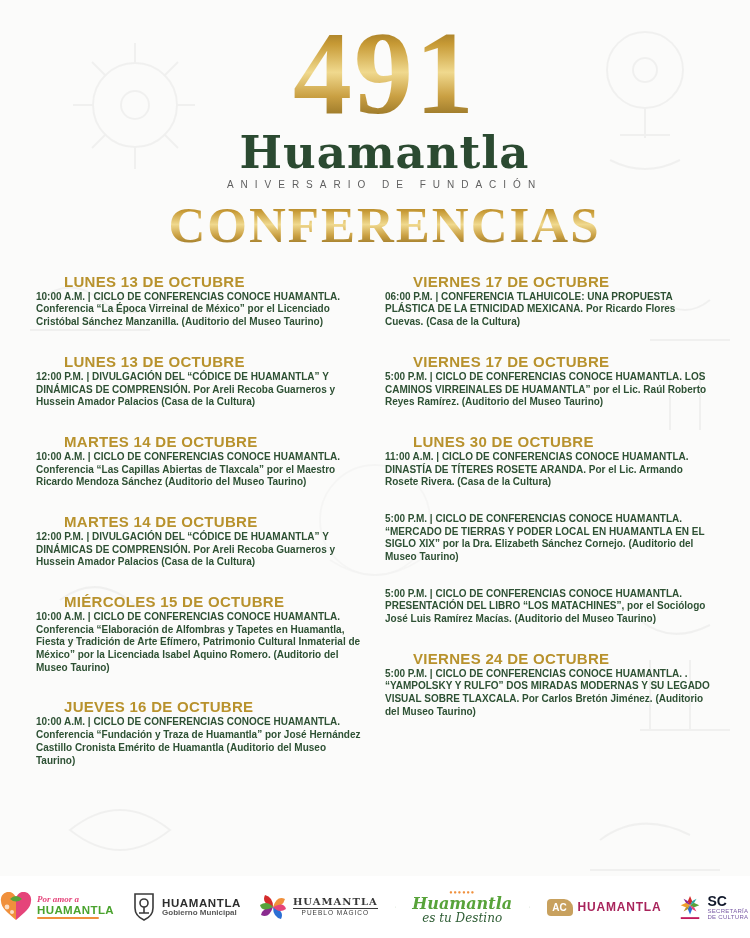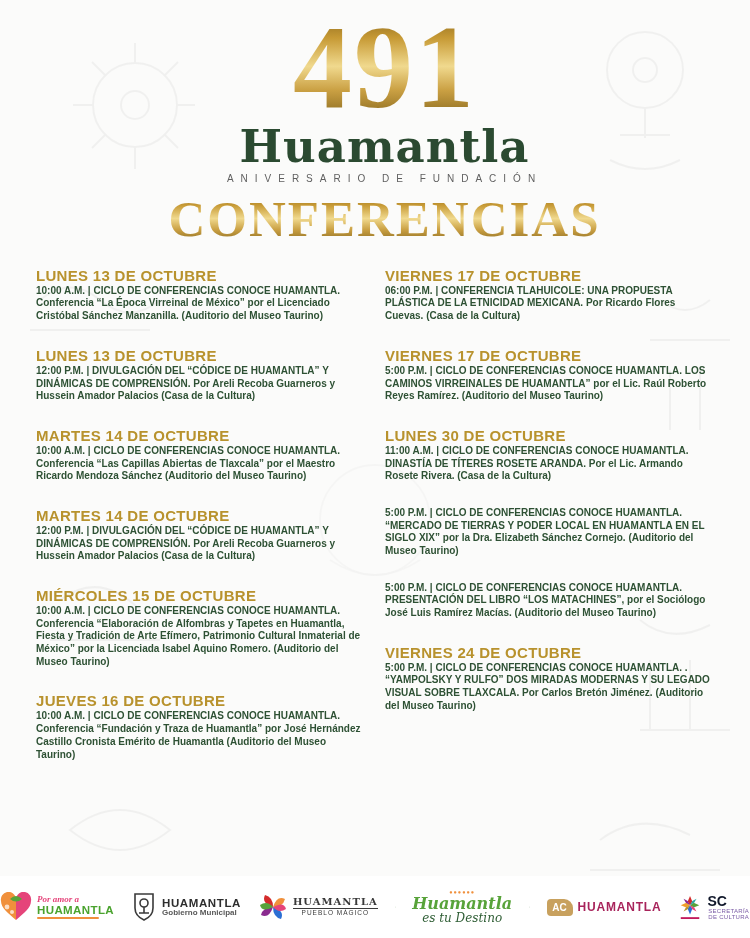--- a/index.html
+++ b/index.html
@@ -7,45 +7,44 @@
   body {
     font-family:"Liberation Sans", sans-serif;
     background:#fbfbfa;
     position:relative;
     overflow:hidden;
   }
   .bg-doodles { position:absolute; inset:0; opacity:.06; pointer-events:none; }
   .poster { position:relative; width:750px; height:938px; z-index:1; }
 
   
-  .header { text-align:center; padding-top:14px;margin-left:19px; }
+  .header { text-align:center; padding-top:20px;margin-left:19px; }
   .gold-text {
     font-family:"Liberation Serif", serif; font-weight:bold;
     background:linear-gradient(180deg,#8a671c 0%, #c79a35 22%, #f0d98e 48%, #caa043 70%, #7d5f18 100%);
     -webkit-background-clip:text; background-clip:text;
     -webkit-text-fill-color:transparent; color:transparent;
   }
   .year { font-size:118px; line-height:.92; letter-spacing:2px; }
   .city { font-family:"DejaVu Serif", serif; font-weight:bold; font-size:45px; color:#2b4a31; line-height:1.05; letter-spacing:1px; }
   .subtitle { font-size:10px; letter-spacing:7px; color:#5f5f5f; margin-top:3px; }
   .main-title { font-size:51px; letter-spacing:2px; margin-top:10px; line-height:1; }
 
   
   .events { display:flex; gap:20px; padding:22px 36px 0 36px; }
   .col { width:330px; }
   .event { margin-bottom:24px; }
-  .event-date { color:#b8922d; font-weight:bold; font-size:15px; letter-spacing:.3px; }
+  .event-date { color:#b8922d; font-weight:bold; font-size:15px; letter-spacing:.3px;margin-left:28px; }
   .event-body { color:#2e5134; font-weight:bold; font-size:10px; line-height:1.27; margin-top:1px; }
 
   
   .footer {
     position:absolute; left:0; bottom:0; width:750px; height:62px;
     display:flex; align-items:center; justify-content:center; gap:17px;
     background:#ffffff;
-    text-align:center;
   }
   .logo { display:flex; align-items:center; gap:5px; }
   .logo-col { display:flex; flex-direction:column; align-items:center; line-height:1.05; }
   .logo-col.left { align-items:flex-start; }
   .script-pink { font-family:"Liberation Serif",serif; font-style:italic; font-weight:bold; color:#e5447a; font-size:9px; }
   .amor-main { color:#4aa32e; font-weight:bold; font-size:11.5px; letter-spacing:.4px; }
   .amor-line { width:62px; height:2px; background:#f0903c; margin-top:1px; border-radius:1px; }
   .gob-main { color:#2e2e2e; font-weight:bold; font-size:11.5px; letter-spacing:.6px; }
   .gob-sub { color:#585858; font-weight:bold; font-size:8px; }
   .pm-main { font-family:"DejaVu Serif",serif; color:#3a3a3a; font-weight:bold; font-size:10px; letter-spacing:1px; border-bottom:1px solid #3a3a3a; }

